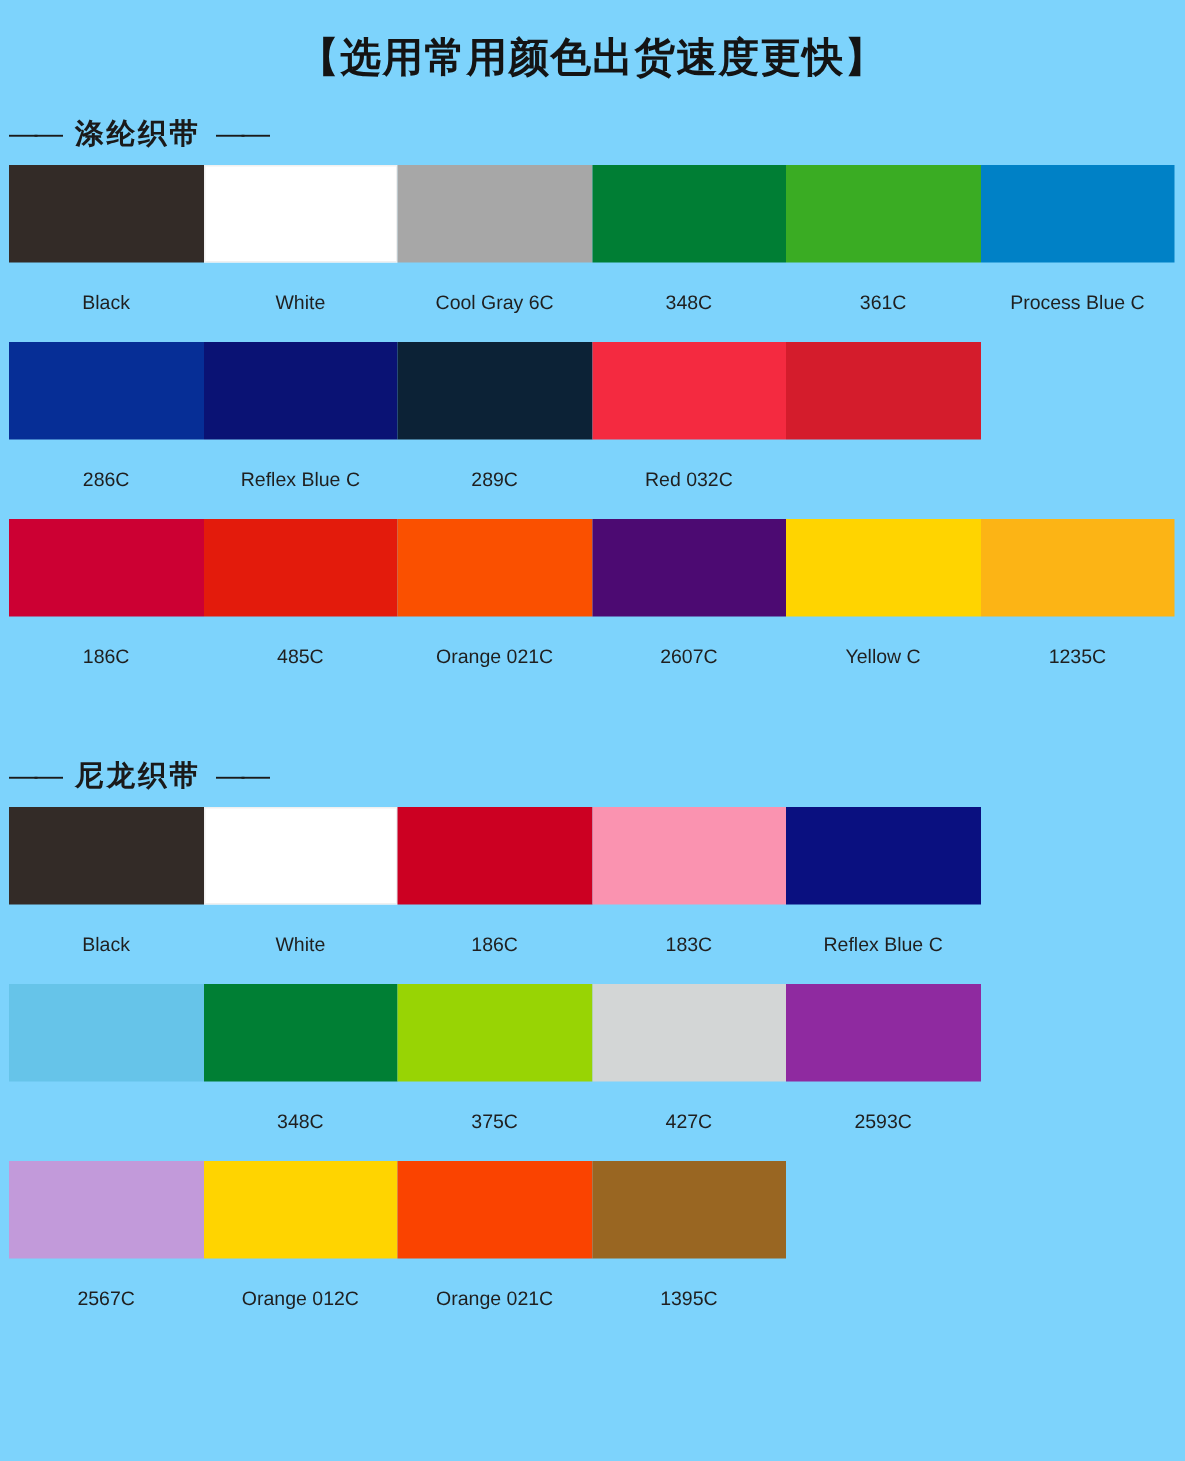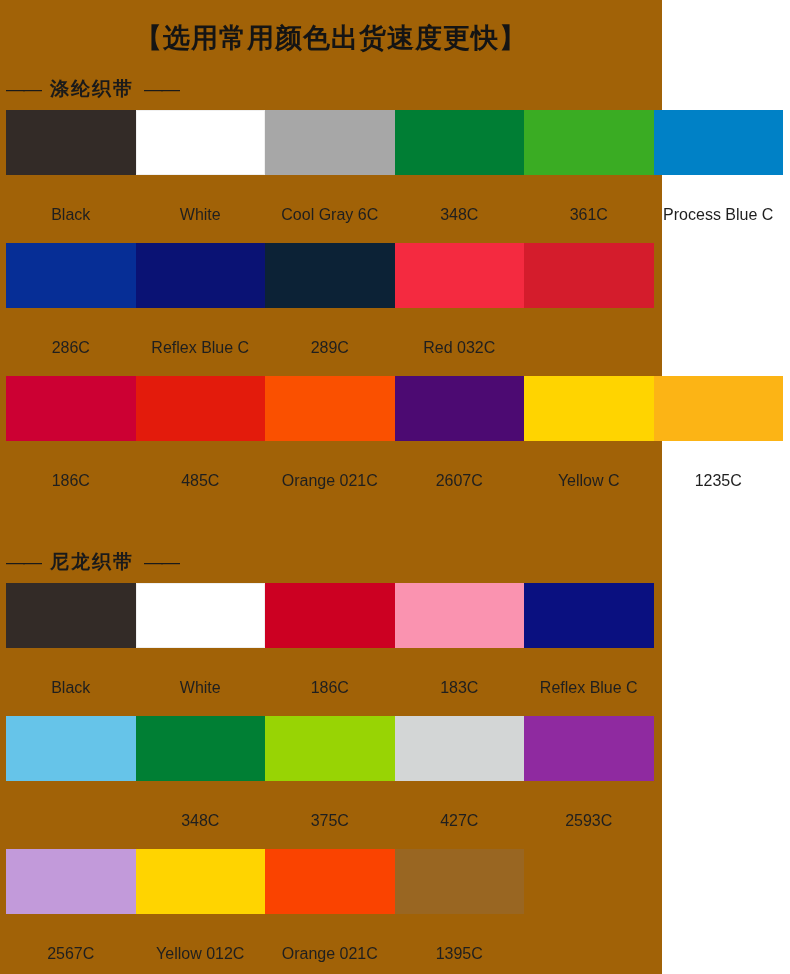--- a/index.html
+++ b/index.html
@@ -11,23 +11,23 @@
   body {
     width: 790px;
     height: 974px;
     font-family: "Liberation Sans", "DejaVu Sans", sans-serif;
     color: #1a1a1a;
     overflow: hidden;
   }
 
   .page {
     position: relative;
-    width: 662px;
+    width: 790px;
     height: 974px;
-    background: #a16207;
+    background: #7dd3fc;
   }
 
   
   .main-title {
     text-align: center;
     font-size: 27px;
     font-weight: bold;
     letter-spacing: 1px;
     color: #141414;
     padding-top: 22px;
@@ -73,24 +73,24 @@
   .swatch-chip {
     height: 65px;
     width: 100%;
     box-sizing: border-box;
   }
   .swatch-chip.light-edge {
     border: 1px solid #f0f0f0;
   }
   .swatch-label {
     text-align: center;
-    font-size: 16px;
+    font-size: 13px;
     color: #1f1f1f;
     line-height: 1;
-    padding-top: 32px;
+    padding-top: 20px;
     white-space: nowrap;
     letter-spacing: 0px;
   }
 
   .gap-between-sections {
     height: 30px;
   }
   .row-spacer { height: 12px; }
 </style>
 </head>
@@ -245,21 +245,21 @@
 
     <div class="row-spacer"></div>
 
     <div class="swatch-row">
       <div class="swatch-cell">
         <div class="swatch-chip" style="background-color: rgb(194, 154, 218);"></div>
         <div class="swatch-label">2567C</div>
       </div>
       <div class="swatch-cell">
         <div class="swatch-chip" style="background-color: rgb(255, 212, 0);"></div>
-        <div class="swatch-label">Yellow 012C</div>
+        <div class="swatch-label">Orange 012C</div>
       </div>
       <div class="swatch-cell">
         <div class="swatch-chip" style="background-color: rgb(250, 67, 0);"></div>
         <div class="swatch-label">Orange 021C</div>
       </div>
       <div class="swatch-cell">
         <div class="swatch-chip" style="background-color: rgb(153, 102, 34);"></div>
         <div class="swatch-label">1395C</div>
       </div>
     </div>

